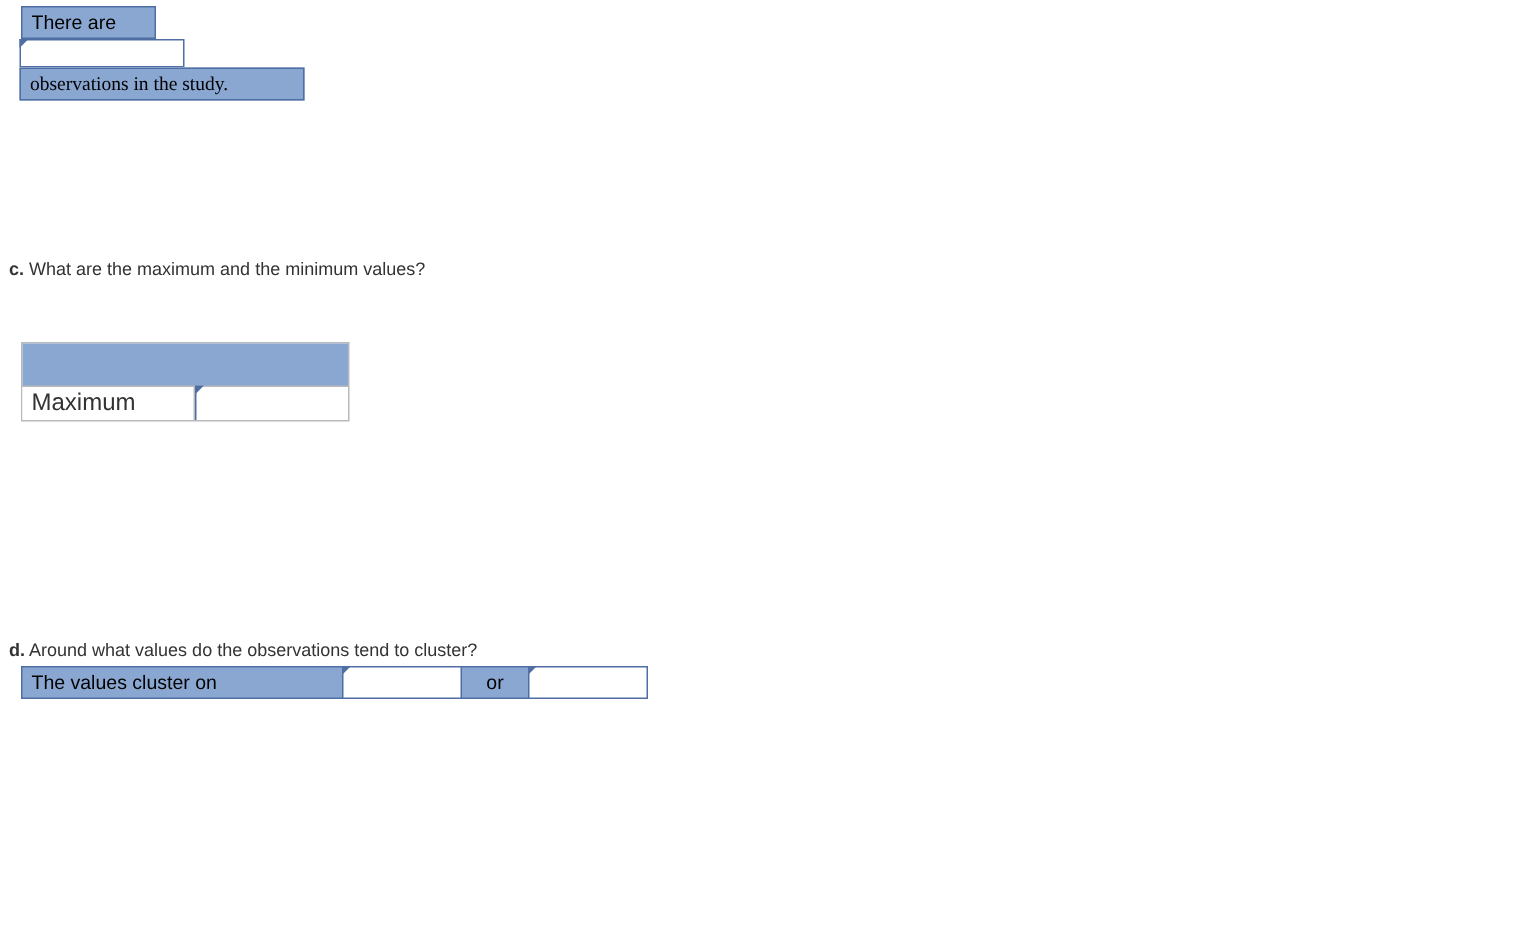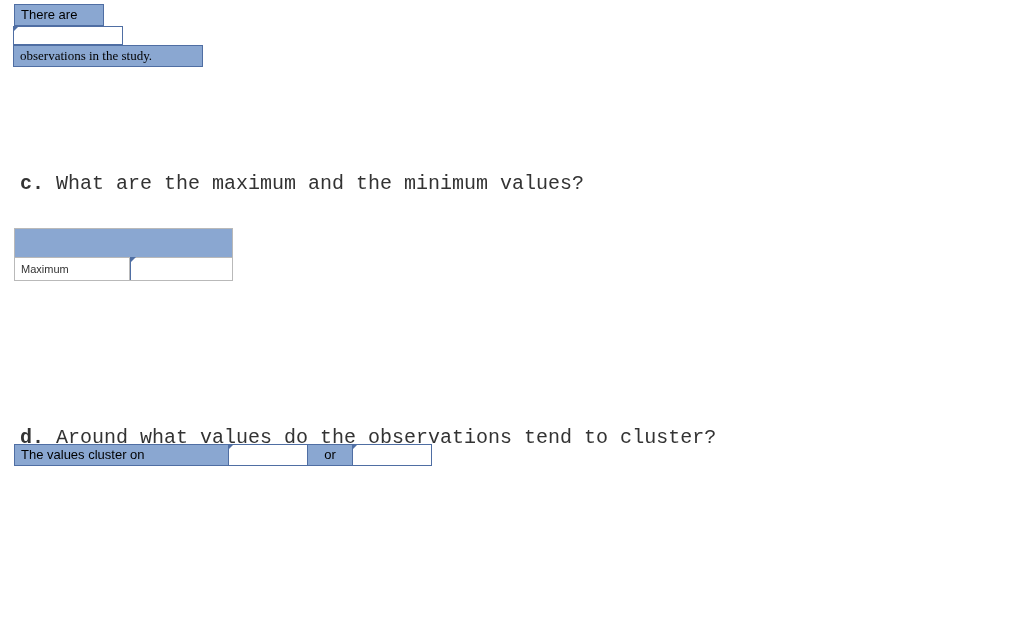--- a/index.html
+++ b/index.html
@@ -61,24 +61,23 @@
     top: -1px;
     left: -1px;
     width: 0;
     height: 0;
     border-top: 6px solid #4f6ea3;
     border-right: 6px solid transparent;
   }
   
   .qtext {
     position: absolute;
-    left: 20px;
-    font-size: 20px;
+    left: 6px;
+    font-size: 12px;
     color: #333;
-    font-family: Liberation Mono, monospace;
   }
   .qletter {
     font-weight: bold;
   }
   
   .mm-table {
     position: absolute;
     left: 14px;
     border: 1px solid #b9b9b9;
     border-collapse: collapse;
@@ -88,21 +87,21 @@
     background: #8aa7d1;
     border-bottom: 1px solid #b9b9b9;
   }
   .mm-row {
     display: flex;
     height: 22px;
   }
   .mm-label {
     width: 115px;
     border-right: 1px solid #b9b9b9;
-    font-size: 11px;
+    font-size: 16px;
     padding: 0 6px;
     display: flex;
     align-items: center;
     box-sizing: border-box;
     background: #fff;
   }
   .mm-input-wrap {
     width: 100px;
     position: relative;
     background: #fff;

